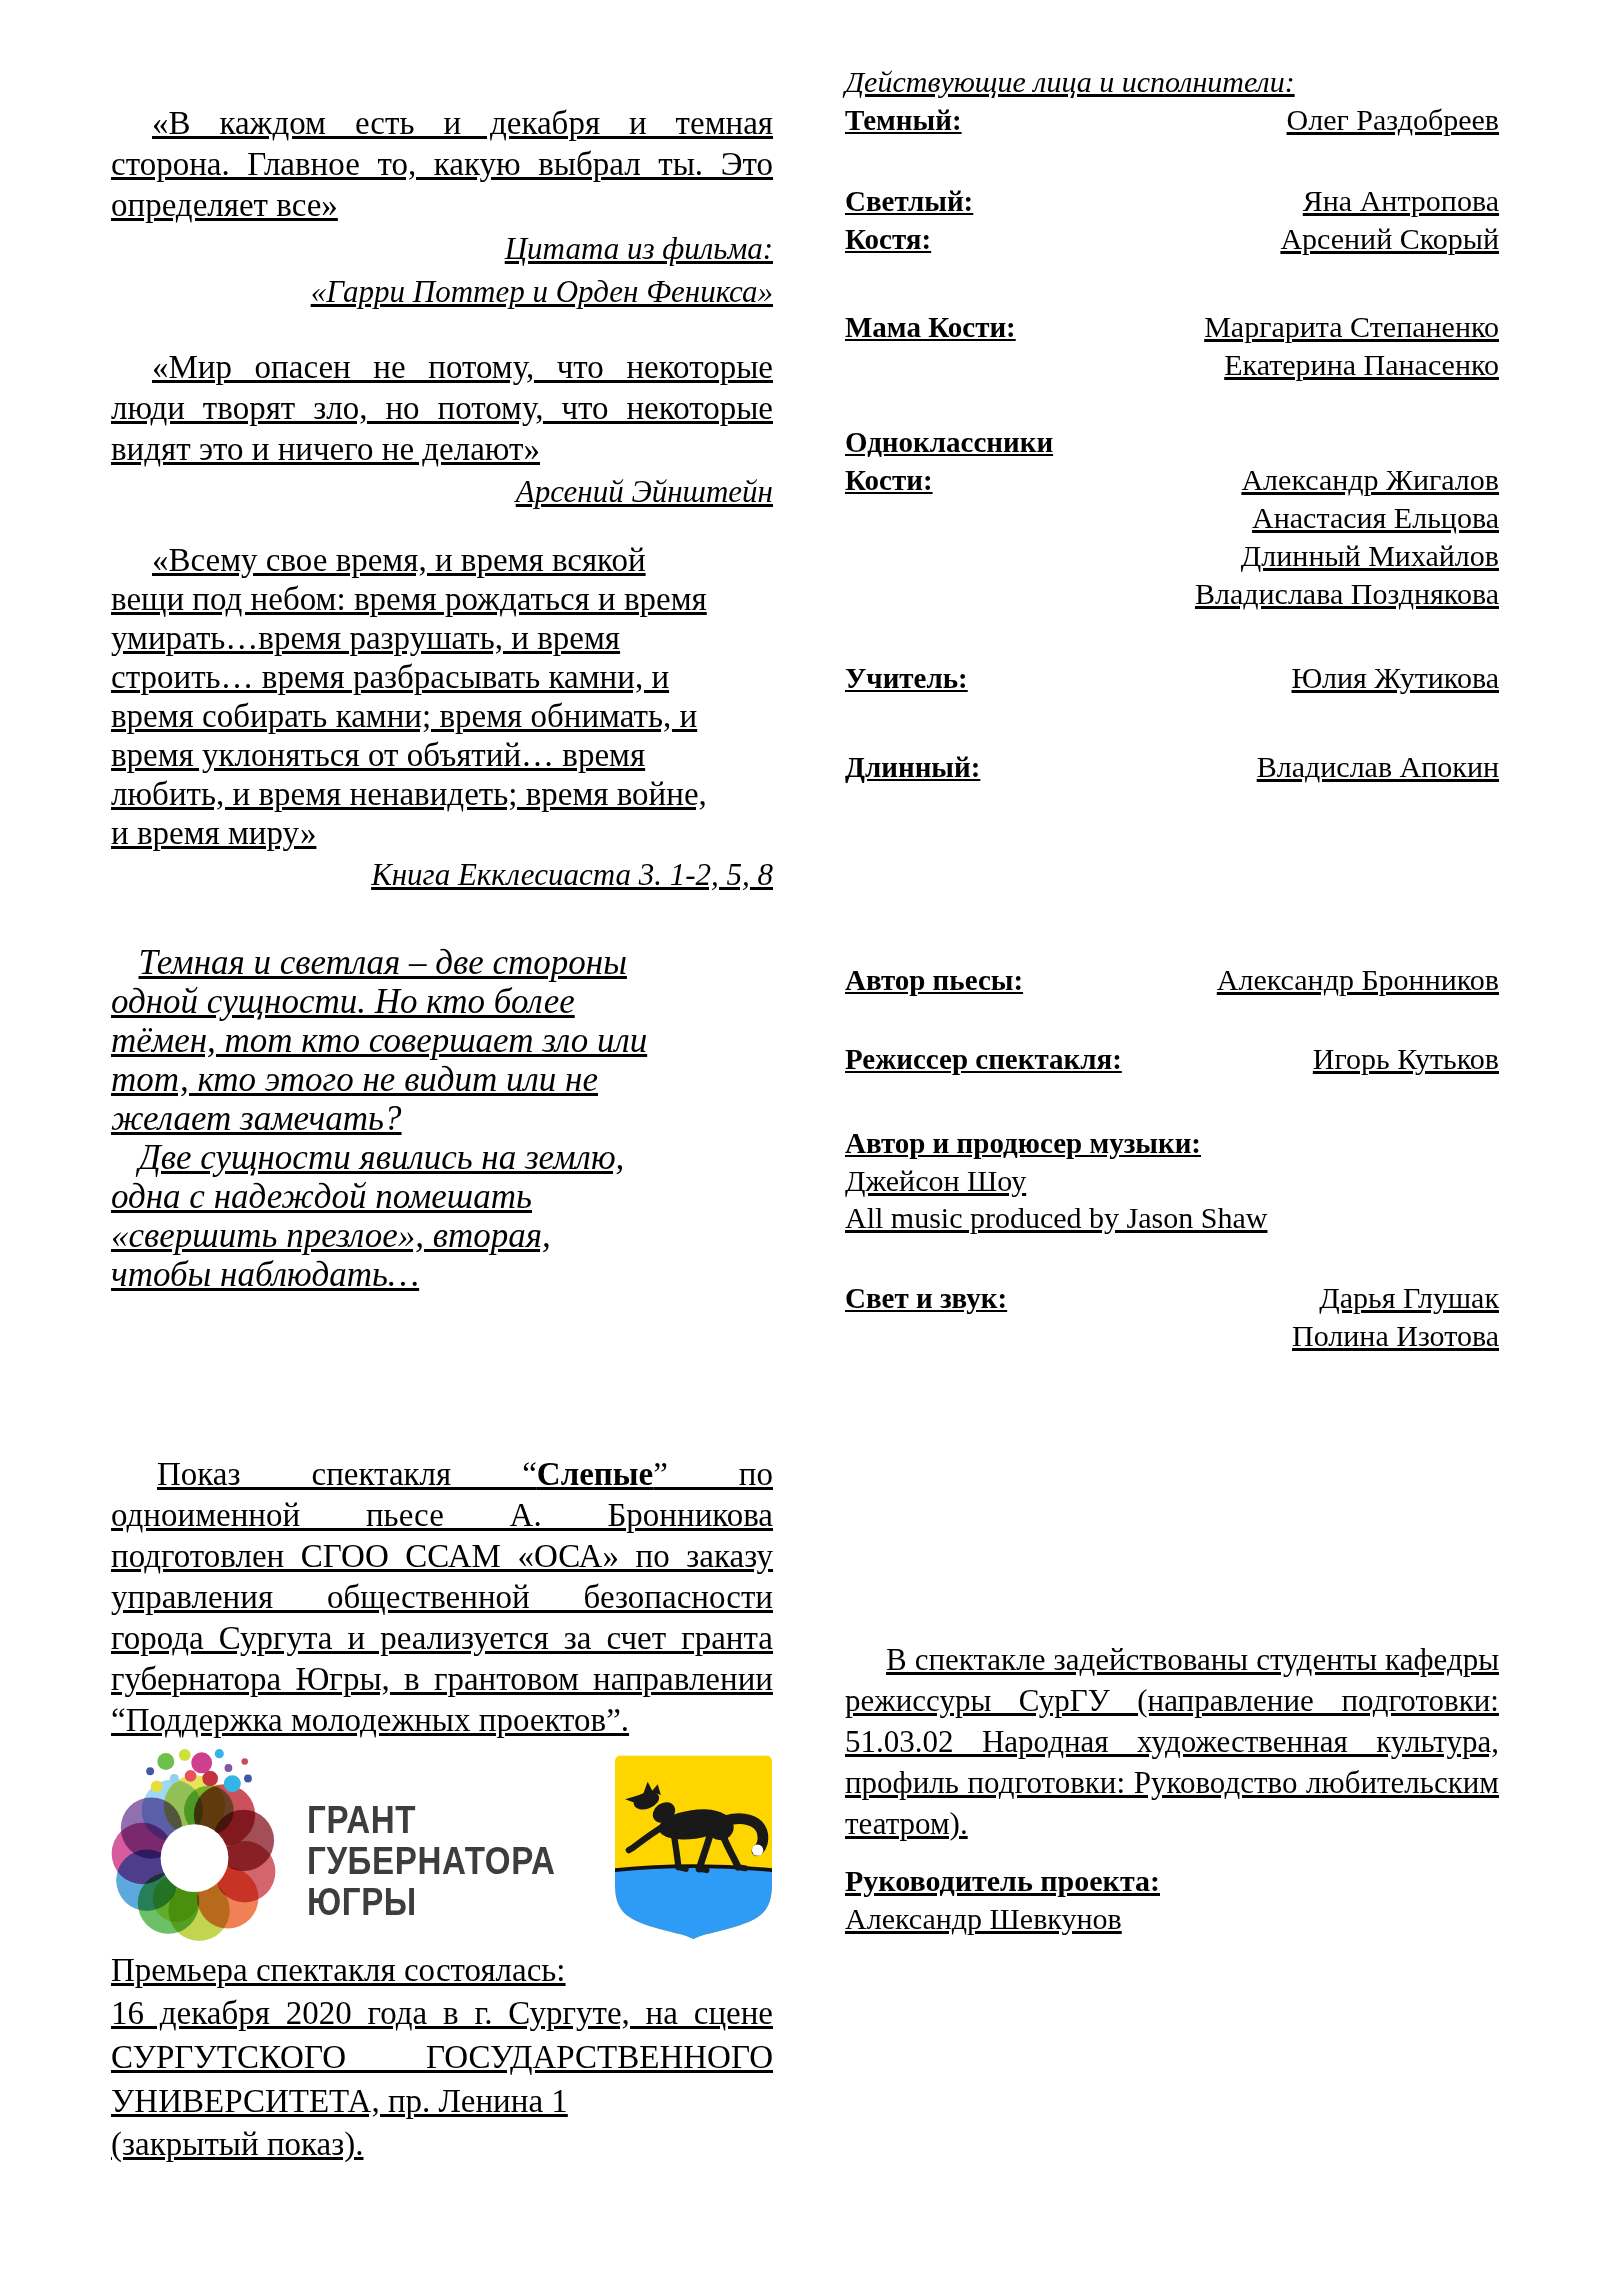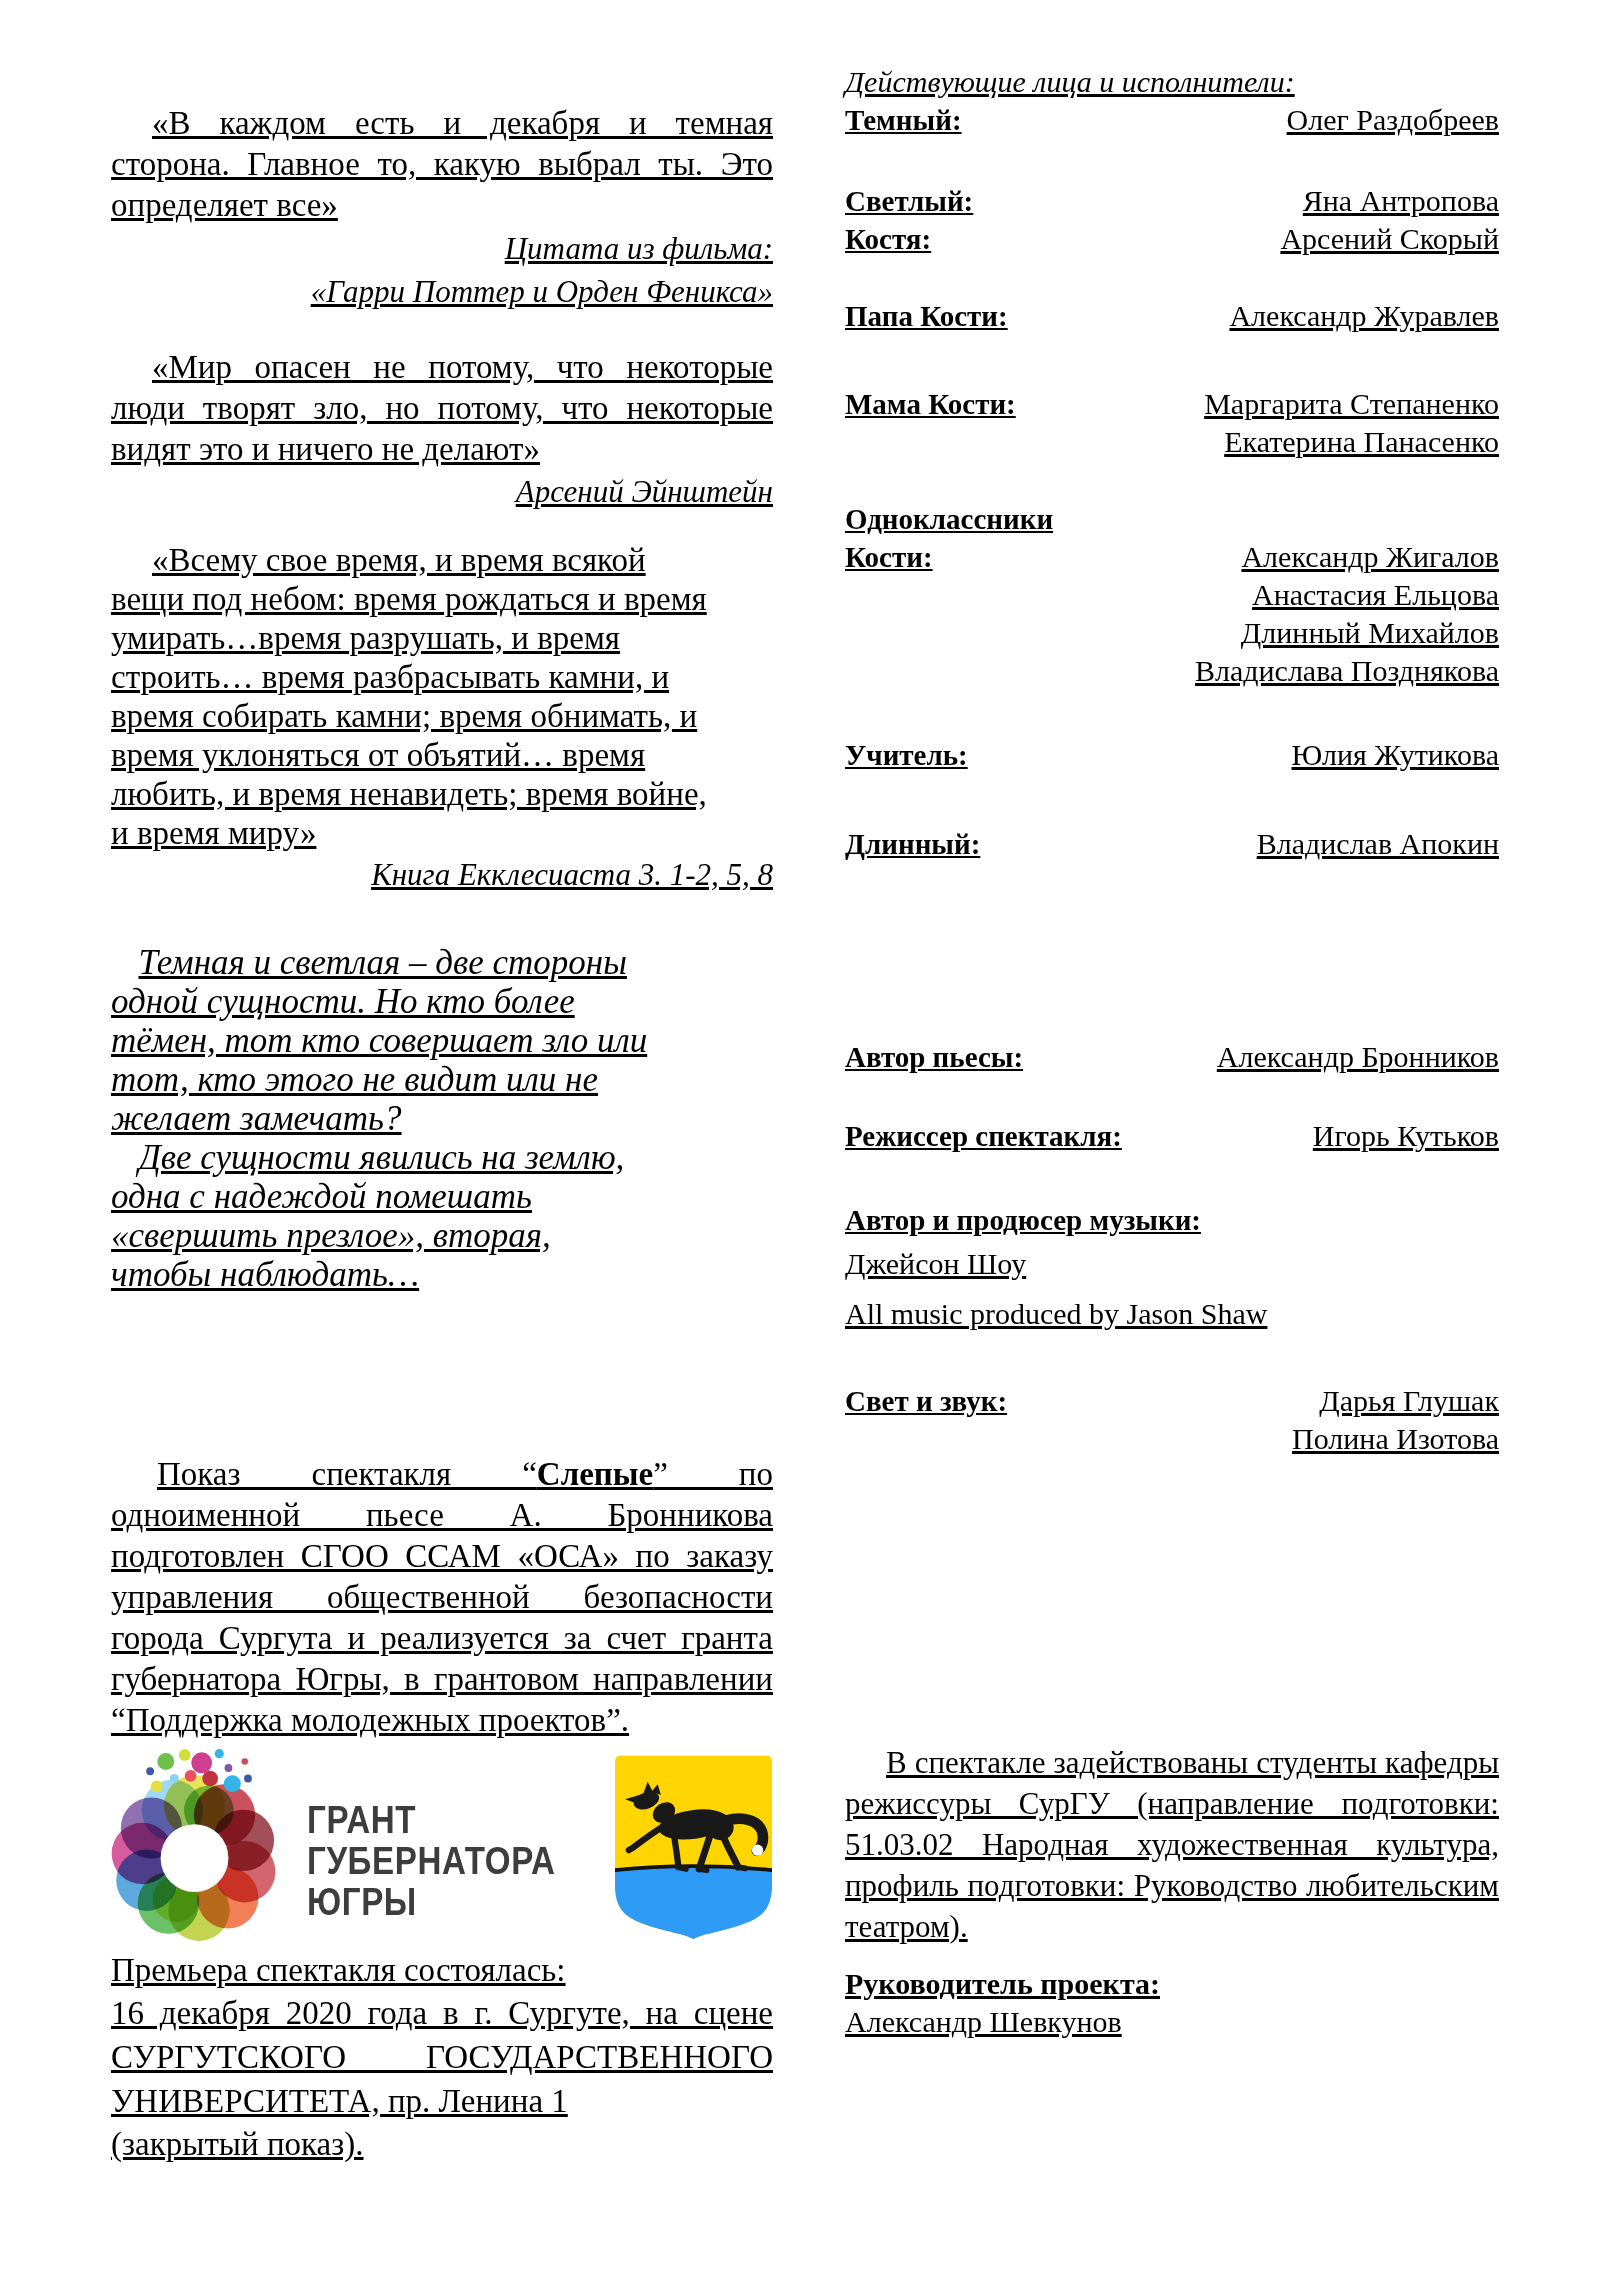--- a/index.html
+++ b/index.html
@@ -31,21 +31,21 @@
 
   .premiere-details{line-height:44px;}
 
   
   .cast-heading{font-style:italic;font-size:30px;line-height:38px;}
   .entry{display:flex;justify-content:space-between;align-items:flex-start;
          font-size:30px;line-height:38px;}
   .role{font-weight:700;font-size:29px;padding-right:13px;white-space:nowrap;}
   .actors{text-align:right;flex:1;}
   .group-label{font-weight:700;font-size:29px;line-height:38px;}
-  .music-lines{white-space:pre-line;font-size:30px;line-height:50px;}
+  .music-lines{white-space:pre-line;font-size:30px;line-height:37px;}
   .note{font-size:31px;line-height:41px;text-align:justify;text-indent:41px;}
   .lead-label{font-weight:700;font-size:30px;line-height:38px;}
   .lead-name{text-align:left;font-size:30px;line-height:38px;}
 </style>
 </head>
 <body>
 
 <div class="page">
 
   <div class="col col-left">
@@ -175,24 +175,20 @@
     <div class="entry" style="margin-top:43px">
       <span class="role">Светлый:</span>
       <span class="actors">Яна Антропова</span>
     </div>
 
     <div class="entry" style="">
       <span class="role">Костя:</span>
       <span class="actors">Арсений Скорый</span>
     </div>
 
-    <div class="entry" style="margin-top:39px">
-      <span class="role">Папа Кости:</span>
-      <span class="actors">Александр Журавлев</span>
-    </div>
 
     <div class="entry" style="margin-top:50px">
       <span class="role">Мама Кости:</span>
       <span class="actors">
         <div>Маргарита Степаненко</div>
         <div>Екатерина Панасенко</div>
       </span>
     </div>
 
     <div class="group-label" style="margin-top:39px">Одноклассники</div>

